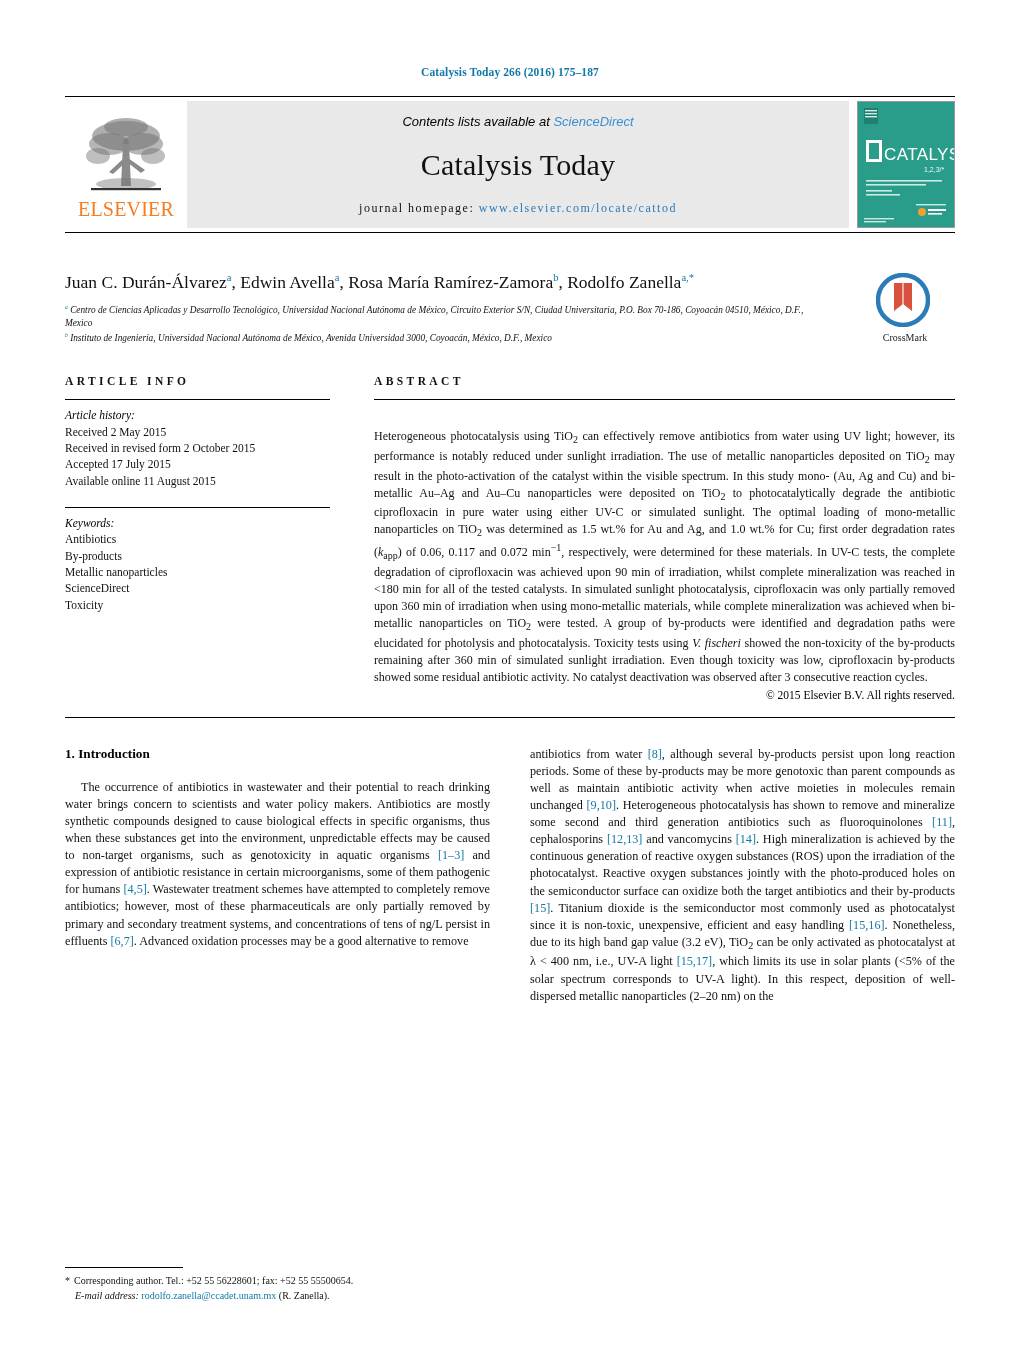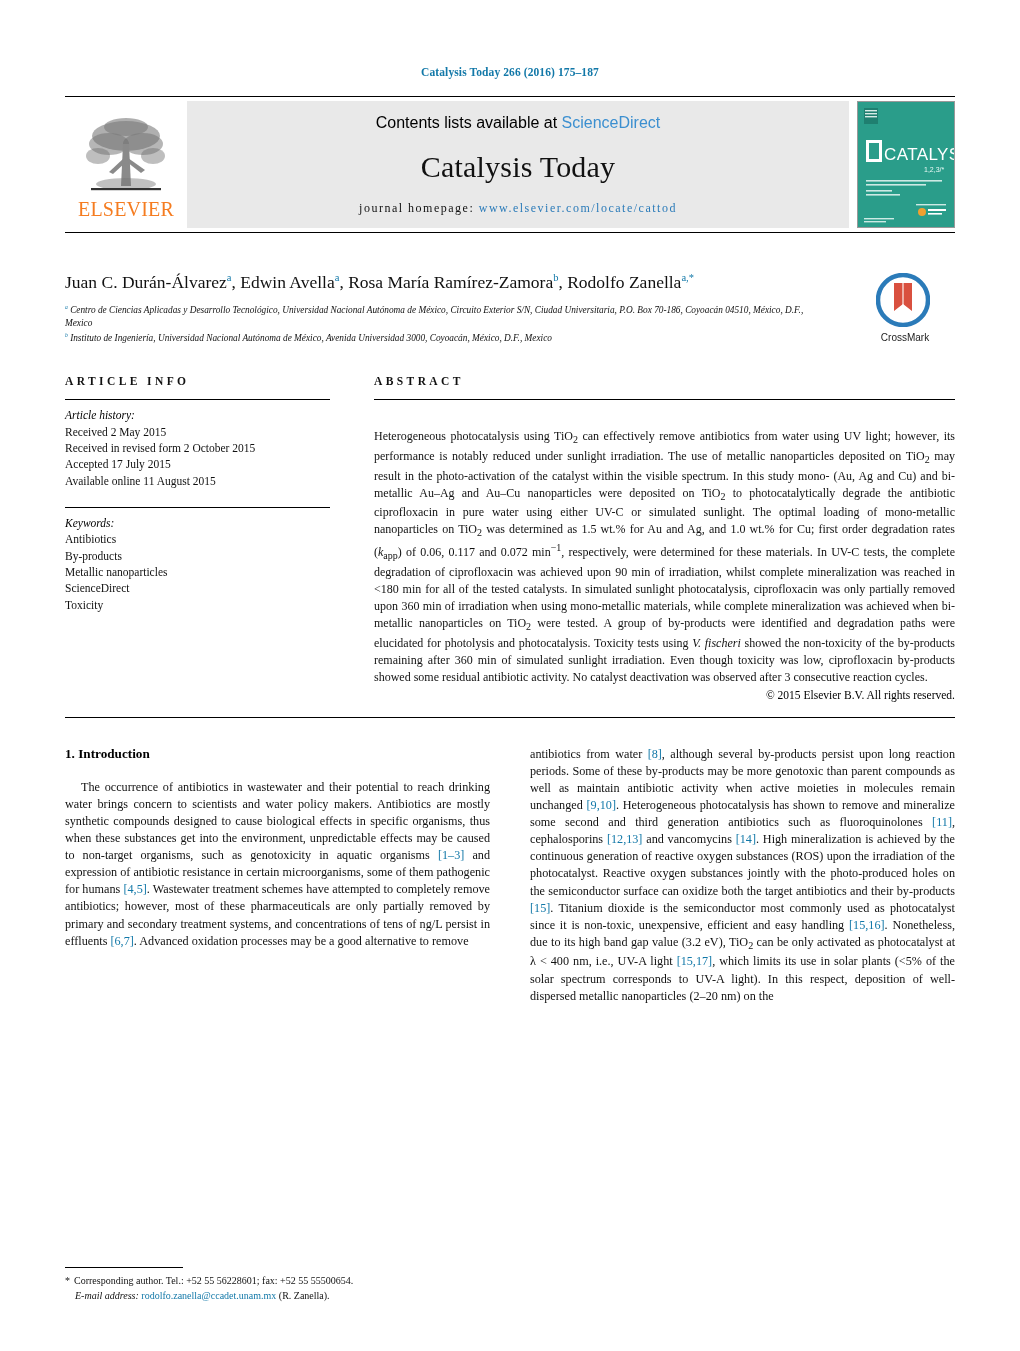--- a/index.html
+++ b/index.html
@@ -68,22 +68,23 @@
     background: #e9e9e9;
     display: flex;
     flex-direction: column;
     align-items: center;
     justify-content: space-between;
     padding: 13px 0 12px 0;
     margin: 4px 0 4px 0;
   }
   .contents-line {
     font-family: "Liberation Sans", sans-serif;
-    font-size: 16px;
+    font-size: 13px;
     color: #000;
+    font-style: italic;
   }
   .contents-line .sd {
     color: #3b8fd0;
   }
   .journal-name {
     font-family: "Liberation Serif", serif;
     font-size: 30px;
     color: #111;
     line-height: 1;
     letter-spacing: 0.2px;
@@ -123,21 +124,21 @@
     letter-spacing: -0.1px;
   }
   .crossmark {
     position: absolute;
     right: 0;
     top: 2px;
     width: 104px;
     text-align: center;
   }
   .crossmark-label {
-    font-family: Liberation Sans, sans-serif;
+    font-family: Liberation Serif, serif;
     font-size: 10px;
     color: #222;
     margin-top: 1px;
   }
   .authors {
     margin-top: 22px;
     font-family: "Liberation Serif", serif;
     font-size: 17.5px;
     color: #111;
     line-height: 1.3;

